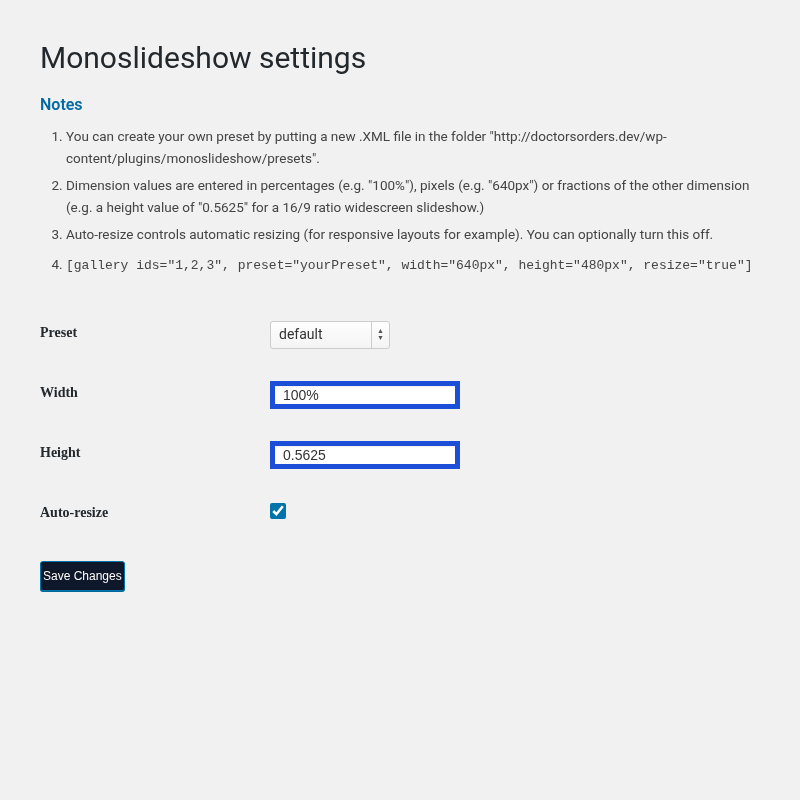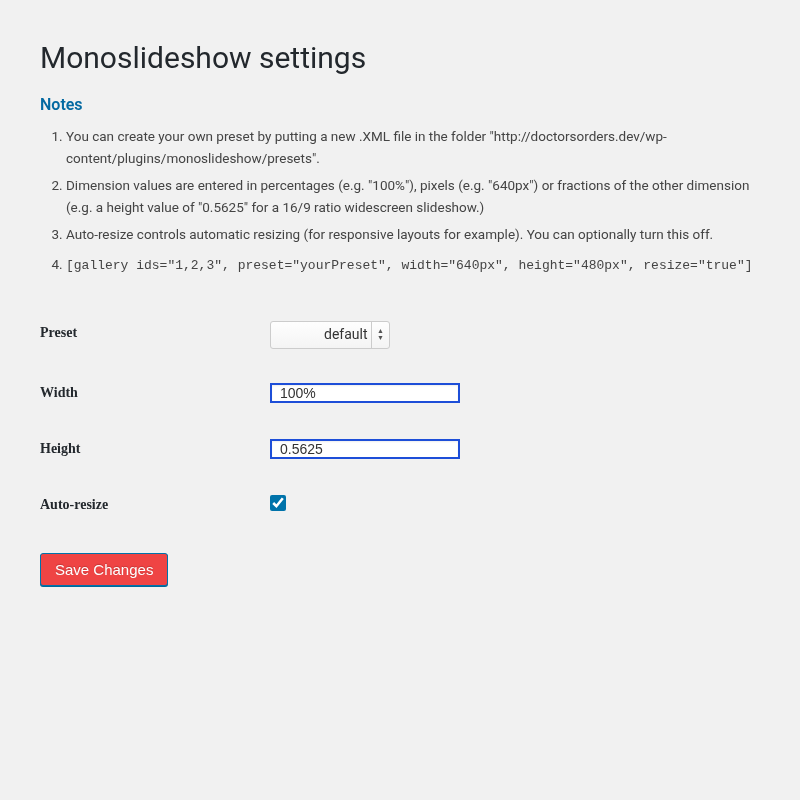--- a/index.html
+++ b/index.html
@@ -60,21 +60,20 @@
       vertical-align: middle;
     }
     .select-wrap {
       position: relative;
       display: inline-block;
       background: linear-gradient(#fefefe, #f4f4f4);
       border: 1px solid #ccc;
       border-radius: 3px;
       height: 28px;
       width: 120px;
-      padding-left: 45px;
     }
     .select-wrap .sel-text {
       padding: 4px 8px;
       font-size: 14px;
       color: #333;
       display: block;
     }
     .select-wrap .sel-arrows {
       position: absolute;
       right: 0;
@@ -85,41 +84,41 @@
       display: flex;
       flex-direction: column;
       align-items: center;
       justify-content: center;
       font-size: 7px;
       line-height: 7px;
       color: #555;
     }
     input[type="text"] {
       width: 190px;
-      height: 20px;
+      height: 28px;
       padding: 4px 8px;
-      border: 2px solid #1d4ed8;
+      border: 5px solid #1d4ed8;
       background: #fff;
       font-size: 14px;
       color: #333;
       box-shadow: inset 0 1px 2px rgba(0,0,0,0.07);
     }
     input[type="checkbox"] {
       width: 16px;
       height: 16px;
       accent-color: #0073aa;
     }
     .button-primary {
       display: inline-block;
-      background: #ef4444;
+      background: #0f172a;
       border: 1px solid #0073aa;
       border-radius: 3px;
       color: #fff;
-      font-size: 15px;
-      padding: 7px 14px;
+      font-size: 12px;
+      padding: 7px 2px;
       cursor: pointer;
       text-shadow: 0 -1px 1px rgba(0,0,0,0.2);
       box-shadow: 0 1px 0 #006799;
       margin-top: 20px;
     }
   </style>
 </head>
 <body>
 
 

